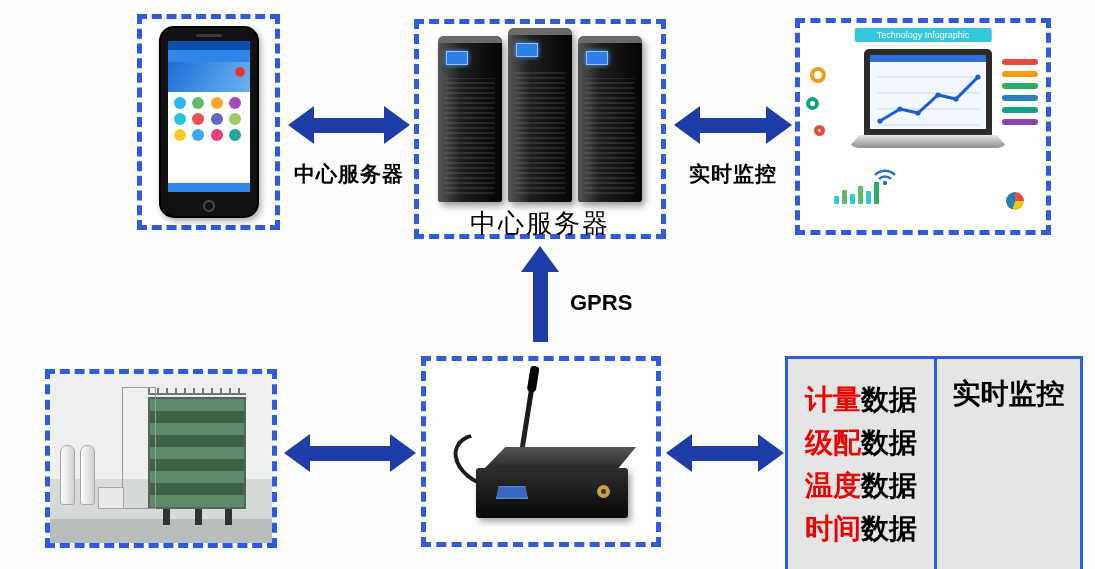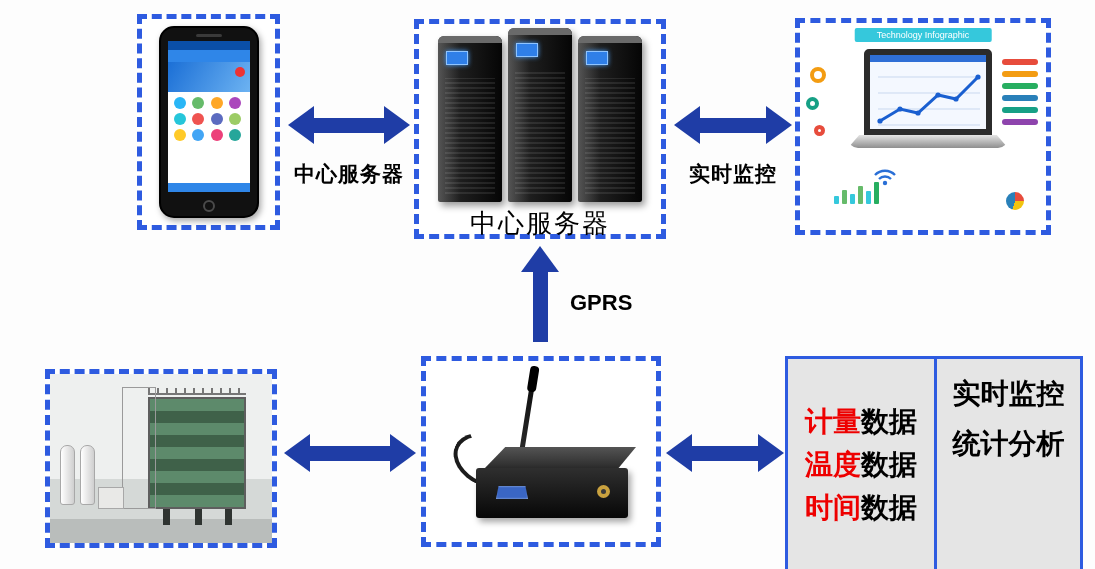--- a/index.html
+++ b/index.html
@@ -267,22 +267,22 @@
 
   <div class="h-arrow" style="left:666px;top:434px;width:118px">
     <span class="ah-l"></span>
       <span class="ash"></span>
       <span class="ah-r"></span>
   </div>
 
   <div class="data-panel">
     <div class="dp-left">
       <div class="dp-row"><span class="hl">计量</span><span>数据</span></div>
+      <div class="dp-row"><span class="hl">级配</span><span>数据</span></div>
       <div class="dp-row"><span class="hl">温度</span><span>数据</span></div>
       <div class="dp-row"><span class="hl">时间</span><span>数据</span></div>
     </div>
     <div class="dp-right">
       <div class="dp-feat">实时监控</div>
-      <div class="dp-feat">统计分析</div>
     </div>
   </div>
 
 </div>
 
 </body></html>

